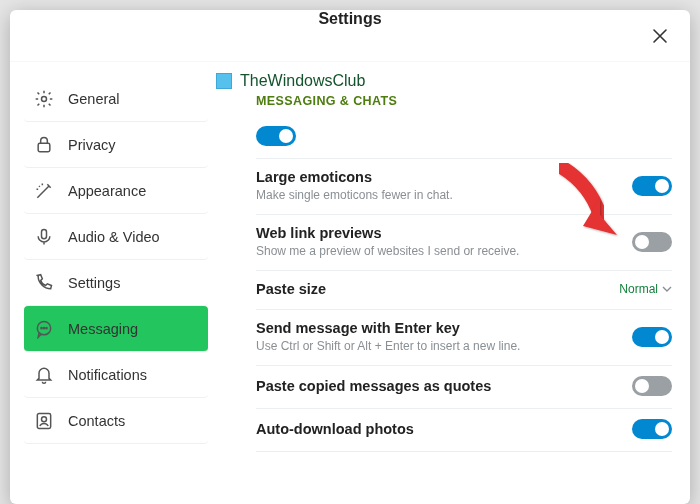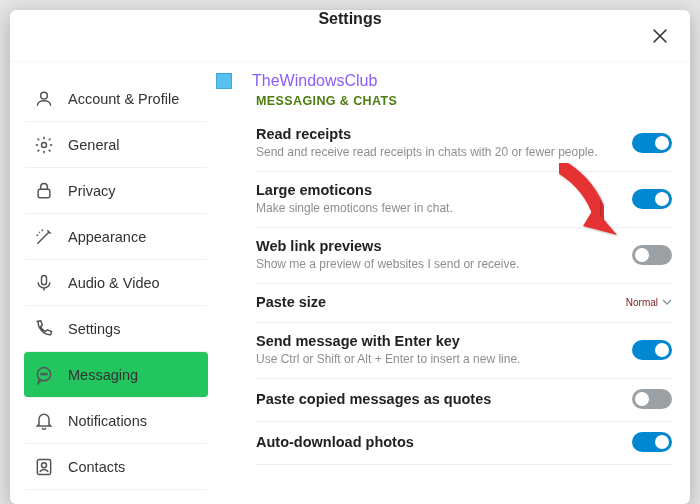--- a/index.html
+++ b/index.html
@@ -87,22 +87,22 @@
     padding: 10px 18px 0 40px;
     overflow-y: auto;
     position: relative;
   }
   .watermark {
     position: absolute;
     top: 10px;
     left: 0px;
     display:flex;
     align-items:center;
-    gap:20px;
-    color:#8b5cf6;
+    gap:8px;
+    color:#14532d;
     font-size: 16px;
     pointer-events:none;
     z-index: 0;
   }
   .watermark .wm-box {
     width:16px;height:16px;background:#57c1ee;display:inline-block;
     box-shadow: 0 0 0 1px #3ea9d9 inset;
   }
   .section-title {
     font-size: 12.5px;
@@ -149,22 +149,22 @@
     border-radius: 50%;
     background: #fff;
     top: 3px;
     transition: left .15s;
   }
   .toggle.on { background: #0288d1; }
   .toggle.on .knob { left: 23px; }
   .toggle.off { background: #9aa0a3; }
   .toggle.off .knob { left: 3px; }
   .select-value {
-    color: #7f1d1d;
-    font-size: 10px;
+    color: #15803d;
+    font-size: 12px;
     display:flex;
     align-items:center;
     gap:4px;
     cursor:pointer;
   }
   
   .arrow {
     position:absolute;
     left: 545px;
     top: 160px;
@@ -186,29 +186,20 @@
         </svg>
     </div>
   </div>
 
   <div class="body">
 
     <div class="sidebar">
       <div class="sidebar-item">
         <span class="icon">
           <svg width="20" height="20" viewBox="0 0 24 24" fill="none" stroke="currentColor" stroke-width="1.8">
-              <circle cx="12" cy="8" r="4"></circle>
-              <path d="M4 20c0-4 4-6 8-6s8 2 8 6"></path>
-            </svg>
-        </span>
-        <span>Account &amp; Profile</span>
-      </div>
-      <div class="sidebar-item">
-        <span class="icon">
-          <svg width="20" height="20" viewBox="0 0 24 24" fill="none" stroke="currentColor" stroke-width="1.8">
               <circle cx="12" cy="12" r="3"></circle>
               <path d="M12 2v3M12 19v3M4.2 4.2l2.1 2.1M17.7 17.7l2.1 2.1M2 12h3M19 12h3M4.2 19.8l2.1-2.1M17.7 6.3l2.1-2.1"></path>
             </svg>
         </span>
         <span>General</span>
       </div>
       <div class="sidebar-item">
         <span class="icon">
           <svg width="20" height="20" viewBox="0 0 24 24" fill="none" stroke="currentColor" stroke-width="1.8">
               <rect x="5" y="10" width="14" height="10" rx="2"></rect>
@@ -280,24 +271,20 @@
     <div class="content">
 
       <div class="watermark">
         <span class="wm-box"></span>
         <span>TheWindowsClub</span>
       </div>
 
       <div class="section-title">MESSAGING &amp; CHATS</div>
 
       <div class="row">
-        <div class="label-block">
-          <div class="row-title">Read receipts</div>
-          <div class="row-sub">Send and receive read receipts in chats with 20 or fewer people.</div>
-        </div>
         <div class="toggle on">
             <div class="knob"></div>
           </div>
       </div>
 
       <div class="row">
         <div class="label-block">
           <div class="row-title">Large emoticons</div>
           <div class="row-sub">Make single emoticons fewer in chat.</div>
         </div>

